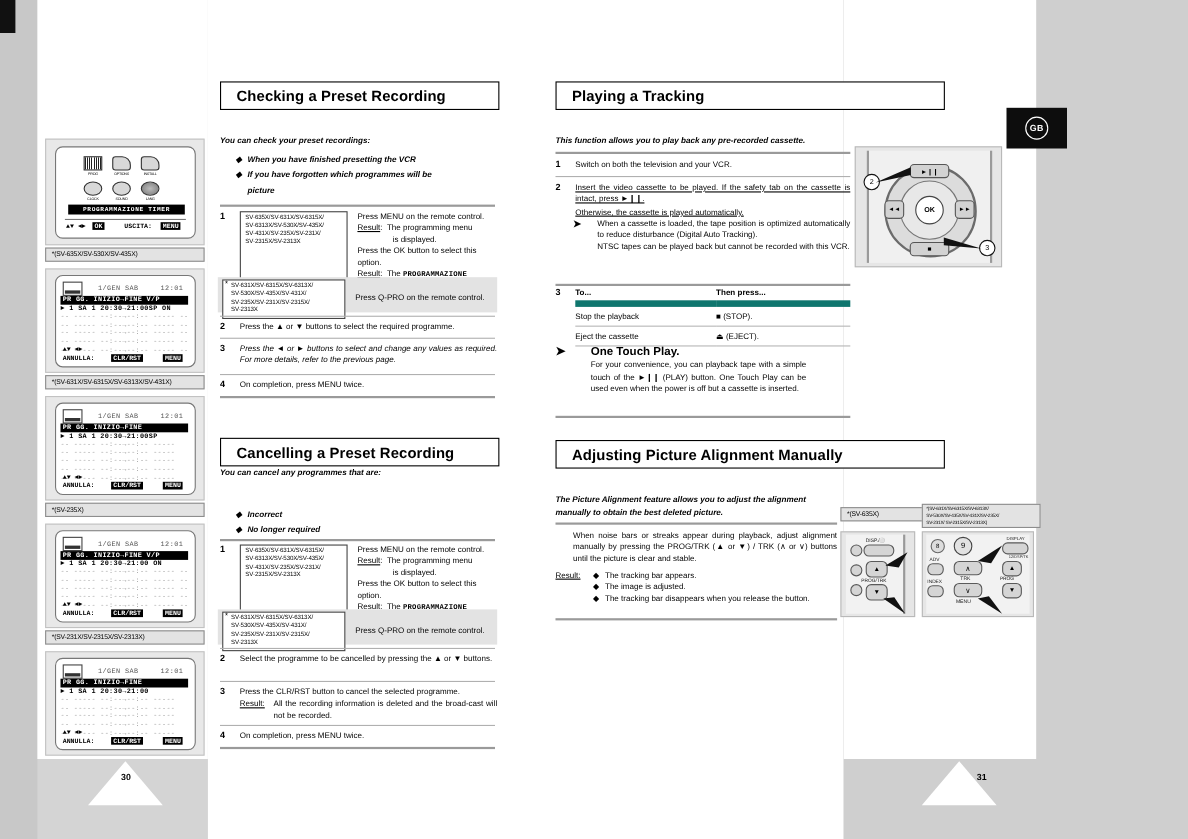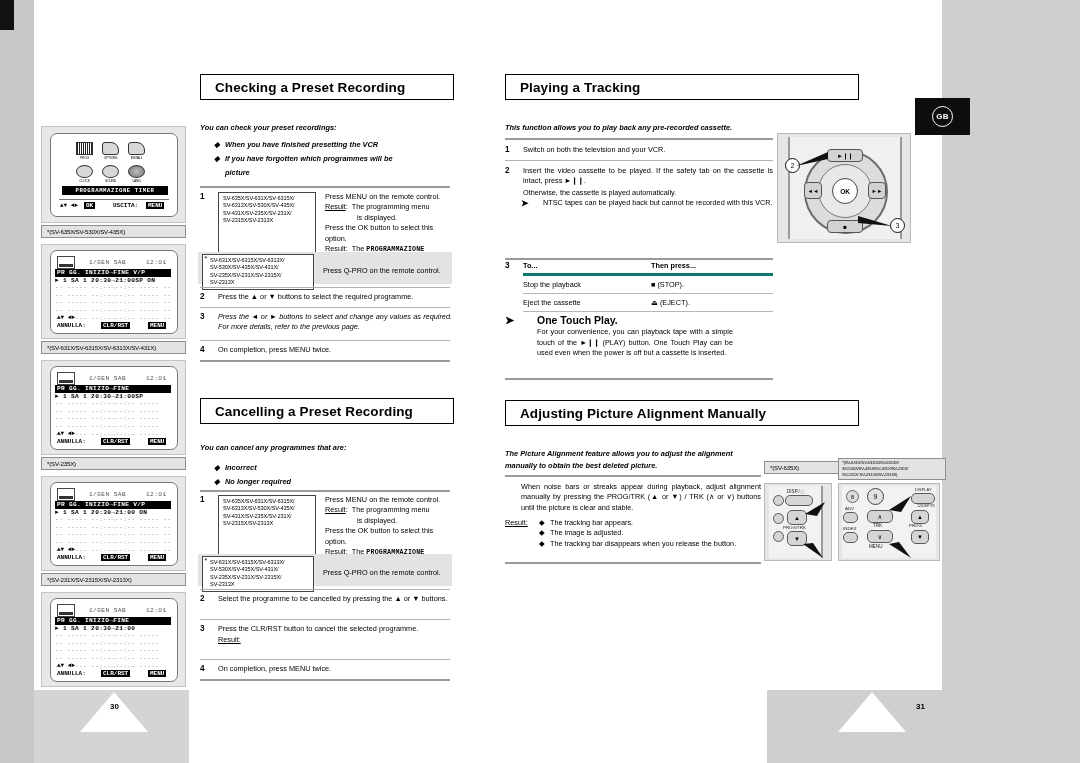--- a/index.html
+++ b/index.html
@@ -97,21 +97,21 @@
   }
   .proglogo:after{content:"";position:absolute;left:1px;bottom:1px;right:1px;height:3px;background:#333;}
   .datehdr{position:absolute;font-family:"Liberation Mono",monospace;font-size:6.2px;color:#555;letter-spacing:.4px;white-space:nowrap;}
 
   
   .remote{position:absolute;background:#e6e6e6;border:1px solid #b9b9b9;}
   .rbtn{position:absolute;background:#d5d5d5;border:1px solid #5a5a5a;border-radius:5px;}
   .rlbl{position:absolute;font-size:4.6px;font-family:"Liberation Sans",sans-serif;color:#222;white-space:nowrap;}
 
   table.press{position:absolute;border-collapse:collapse;font-size:7.3px;}
-  table.press th{text-align:left;font-weight:bold;padding:2px 0 3px 0;border-bottom:3px solid #0f766e;}
+  table.press th{text-align:left;font-weight:bold;padding:2px 0 3px 0;border-bottom:6px solid #0f766e;}
   table.press td{padding:4px 0;border-bottom:.8px solid #b6b6b6;}
   .tri{
     position:absolute;width:0;height:0;border-left:34px solid transparent;
     border-right:34px solid transparent;border-bottom:40px solid #fff;
   }
   .pgtxt{position:absolute;font-size:8px;font-weight:bold;color:#000;}
 </style>
 </head>
 <body>
 
@@ -323,21 +323,21 @@
 <div class="step" style="left:200px;top:345px;width:252px;">
   <div class="num">4</div>
   <div class="body">On completion, press MENU twice.</div>
 </div>
 <div class="hr" style="left:200px;top:360px;width:250px;"></div>
 
 <div class="sec-head" style="left:200px;top:398px;width:252px;">
   <span>Cancelling a Preset Recording</span>
 </div>
 
-<div class="intro" style="left:200px;top:442px;width:250px;">You can cancel any programmes that are:</div>
+<div class="intro" style="left:200px;top:424px;width:250px;">You can cancel any programmes that are:</div>
 <div class="bullets" style="left:214px;top:462px;width:236px;">
   <div>
       <span class="dot">◆</span>
       <span>Incorrect</span>
     </div>
   <div>
       <span class="dot">◆</span>
       <span>No longer required</span>
     </div>
 </div>
@@ -383,20 +383,21 @@
   <div class="num">2</div>
   <div class="body" style="text-align:justify;">Select the programme to be cancelled by pressing the ▲ or ▼ buttons.</div>
 </div>
 <div class="hr thin" style="left:200px;top:619px;width:250px;"></div>
 <div class="step" style="left:200px;top:624px;width:252px;">
   <div class="num">3</div>
   <div class="body">
     <div>Press the CLR/RST button to cancel the selected programme.</div>
     <div style="display:flex;margin-top:1px;">
       <span style="text-decoration:underline;">Result:</span>
+      <span style="margin-left:8px;text-align:justify;">All the recording information is deleted and the broad-cast will not be recorded.</span>
     </div>
   </div>
 </div>
 <div class="hr thin" style="left:200px;top:659px;width:250px;"></div>
 <div class="step" style="left:200px;top:664px;width:252px;">
   <div class="num">4</div>
   <div class="body">On completion, press MENU twice.</div>
 </div>
 <div class="hr" style="left:200px;top:679px;width:250px;"></div>
 
@@ -408,29 +409,30 @@
 <div class="hr" style="left:505px;top:138px;width:268px;"></div>
 
 <div class="step" style="left:505px;top:145px;width:268px;">
   <div class="num">1</div>
   <div class="body">Switch on both the television and your VCR.</div>
 </div>
 <div class="hr thin" style="left:505px;top:160px;width:268px;"></div>
 
 <div class="step" style="left:505px;top:166px;width:268px;">
   <div class="num">2</div>
-  <div class="body" style="text-align:justify;">
+  <div class="body" style="text-align:justify;text-decoration:underline;">
     <div>Insert the video cassette to be played. If the safety tab on the cassette is intact, press ►❙❙.</div>
     <div style="margin-top:1px;">Otherwise, the cassette is played automatically.</div>
   </div>
 </div>
 
 <div class="step" style="left:521px;top:198px;width:252px;">
   <div class="num" style="font-size:9px;">➤</div>
   <div class="body" style="margin-left:22px;text-align:justify;">
+    <div>When a cassette is loaded, the tape position is optimized automatically to reduce disturbance (Digital Auto Tracking).</div>
     <div>NTSC tapes can be played back but cannot be recorded with this VCR.</div>
   </div>
 </div>
 
 <div class="hr" style="left:505px;top:258px;width:268px;"></div>
 <div class="step" style="left:505px;top:261px;">
   <div class="num">3</div>
 </div>
 <table class="press" style="left:523px;top:259px;width:250px;">
   <tbody>
@@ -566,13 +568,13 @@
     <polygon points="28,2 6,16 18,18" fill="#111"></polygon>
   </svg>
   <svg style="position:absolute;left:44px;top:54px;" width="30" height="22">
     <polygon points="28,20 6,6 16,4" fill="#111"></polygon>
   </svg>
 </div>
 
 <div class="tri" style="left:80px;top:692px;"></div>
 <div class="pgtxt" style="left:110px;top:702px;">30</div>
 <div class="tri" style="left:838px;top:692px;"></div>
-<div class="pgtxt" style="left:896px;top:702px;padding-left:20px;">31</div>
+<div class="pgtxt" style="left:868px;top:702px;padding-left:20px;">31</div>
 
 </body></html>

